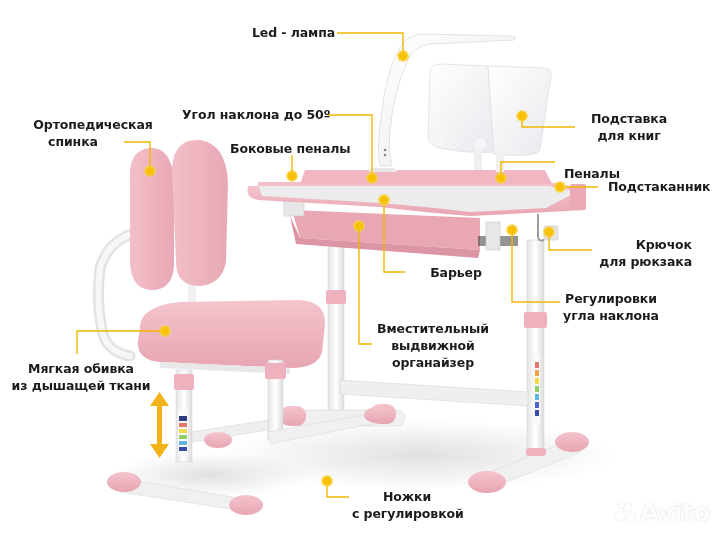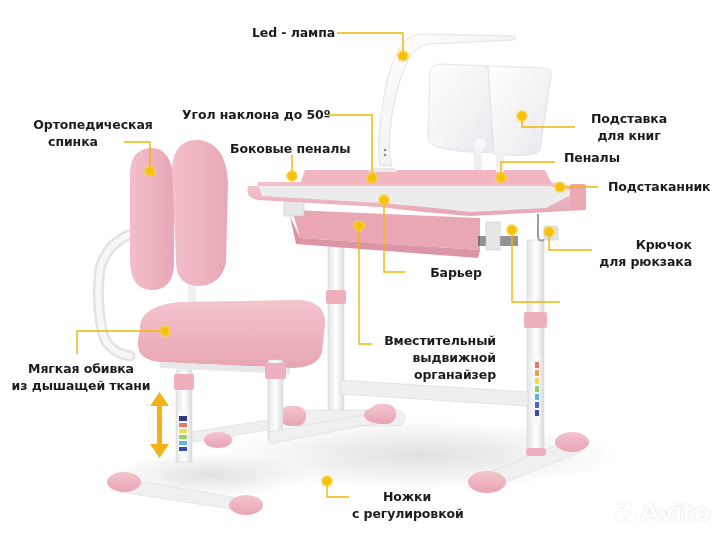--- a/index.html
+++ b/index.html
@@ -220,39 +220,43 @@
 
   <div class="lbl" style="left:230px; top:140px;">
     <span>Боковые пеналы</span>
   </div>
 
   <div class="lbl c" style="left:574px; top:110px; width:110px;">
     <span>Подставка</span>
     <span>для книг</span>
   </div>
 
-  <div class="lbl" style="left:564px; top:149px;">
+  <div class="lbl" style="left:564px; top:165px;">
     <span>Пеналы</span>
   </div>
 
   <div class="lbl" style="left:608px; top:178px;">
     <span>Подстаканник</span>
   </div>
 
   <div class="lbl c" style="left:572px; top:236px; width:120px;text-align:right;">
     <span>Крючок</span>
     <span>для рюкзака</span>
   </div>
 
   <div class="lbl c" style="left:396px; top:264px; width:120px;">
     <span>Барьер</span>
   </div>
 
-
-  <div class="lbl c" style="left:370px; top:332px; width:126px;text-align:right;">
+  <div class="lbl c" style="left:556px; top:290px; width:110px;">
+    <span>Регулировки</span>
+    <span>угла наклона</span>
+  </div>
+
+  <div class="lbl c" style="left:370px; top:320px; width:126px;">
     <span>Вместительный</span>
     <span>выдвижной</span>
     <span>органайзер</span>
   </div>
 
   <div class="lbl c" style="left:6px; top:360px; width:150px;">
     <span>Мягкая обивка</span>
     <span>из дышащей ткани</span>
   </div>
 

